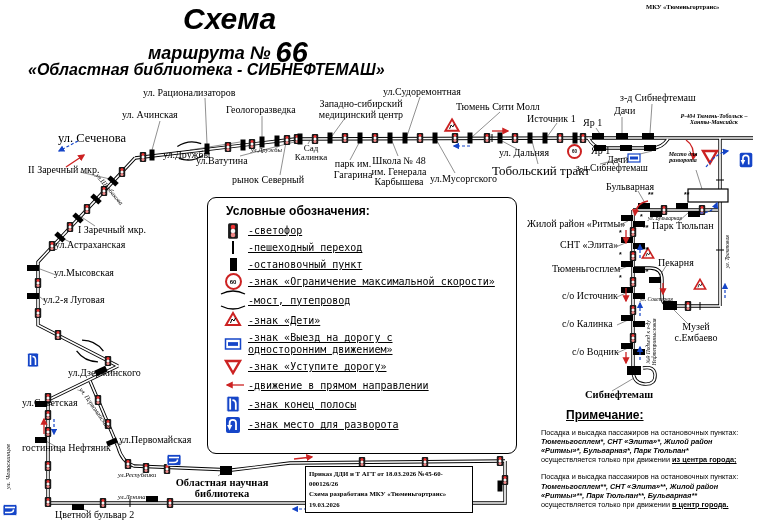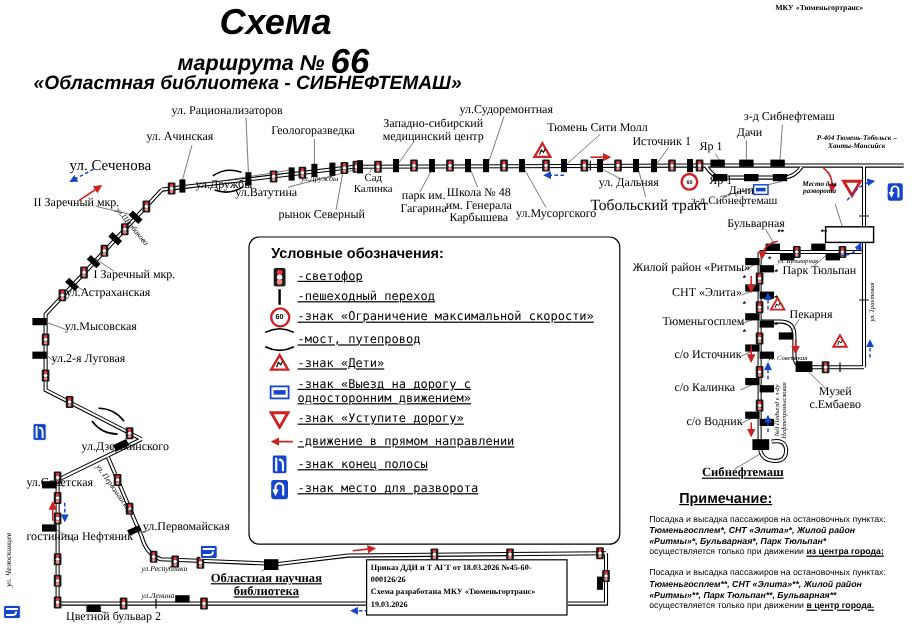--- a/index.html
+++ b/index.html
@@ -13,21 +13,21 @@
   .brs{stroke:#000;stroke-width:1.3;fill:none;}
   .ar{stroke:#c22;stroke-width:1.3;fill:none;marker-end:url(#ra);}
   .ab{stroke:#1545c8;stroke-width:1.2;fill:none;stroke-dasharray:3 2;marker-end:url(#ba);}
   
   .L{position:absolute;z-index:3;font:10px "Liberation Serif",serif;white-space:nowrap;line-height:1.05;}
   .lg{font-size:12.5px;}
   .c{text-align:center;white-space:normal;}
   .ti{font:italic 6.5px "Liberation Serif",serif;}
   .mi{font:italic 5.5px "Liberation Serif",serif;}
   .bi{font:bold italic 6px "Liberation Serif",serif;}
-  .term{font:bold 10.5px "Liberation Serif",serif;text-decoration:underline;}
+  .term{font:bold 10.5px "Liberation Serif",serif;}
   .r90{transform:rotate(-90deg);transform-origin:0 0;}
   .r50{transform:rotate(50deg);transform-origin:0 0;}
   .r55{transform:rotate(55deg);transform-origin:0 0;}
   .ast{position:absolute;z-index:3;font:bold 7px "Liberation Sans",sans-serif;}
   .spdmap{position:absolute;z-index:3;width:11px;height:11px;border:2px solid #c22;border-radius:50%;
           background:#fff;display:flex;align-items:center;justify-content:center;
           font:bold 4.5px "Liberation Sans",sans-serif;}
   
   .t1{position:absolute;left:183px;top:2px;z-index:3;font:bold italic 30px "Liberation Sans",sans-serif;}
   .t2{position:absolute;left:148px;top:36px;z-index:3;font:bold italic 18px "Liberation Sans",sans-serif;}
@@ -296,20 +296,28 @@
   <div class="lrow" style="height:17px">
         <span class="lic">
           <svg width="18" height="15">
             <rect x="8" y="1" width="2" height="13" fill="#000"></rect>
           </svg>
         </span>
         <span class="ltx">-пешеходный переход</span>
       </div>
   <div class="lrow" style="height:17px">
         <span class="lic">
+          <svg width="18" height="15">
+            <rect x="6" y="1" width="7" height="13" fill="#000"></rect>
+          </svg>
+        </span>
+        <span class="ltx">-остановочный пункт</span>
+      </div>
+  <div class="lrow" style="height:17px">
+        <span class="lic">
           <span class="spd">60</span>
         </span>
         <span class="ltx">-знак «Ограничение максимальной скорости»</span>
       </div>
   <div class="lrow" style="height:20px">
         <span class="lic">
           <svg width="28" height="20" viewBox="-14 -10 28 20">
             <use href="#br" transform="scale(1)"></use>
           </svg>
         </span>

